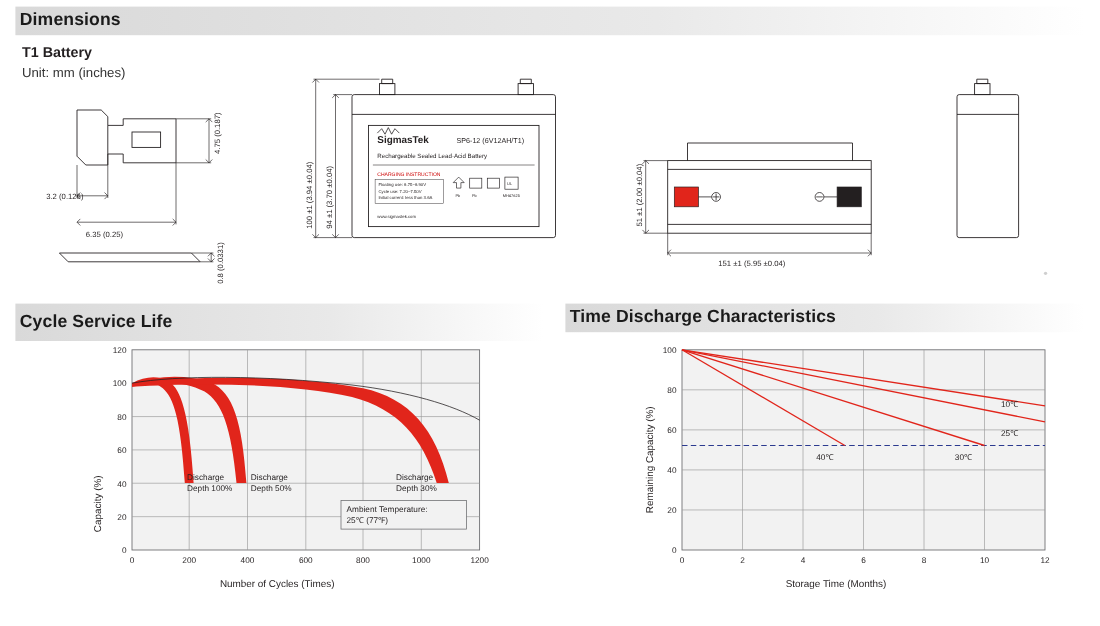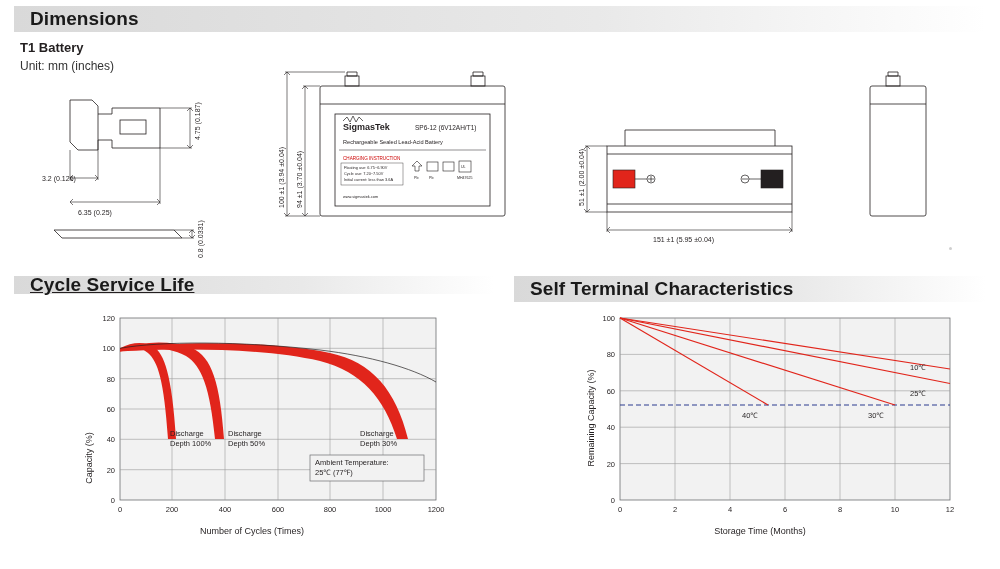--- a/index.html
+++ b/index.html
@@ -12,21 +12,21 @@
   }
   .page { position: relative; width: 1000px; height: 569px; }
 
   
   .sec-bar {
     position: absolute;
     background: linear-gradient(to right, #d9d9d9 0%, #e9e9e9 60%, #ffffff 100%);
     display: flex; align-items: center;
   }
   .sec-bar .title {
-    font-size: 19px; font-weight: bold; color: #1a1a1a; padding-left: 16px;
+    font-size: 16px; font-weight: bold; color: #1a1a1a; padding-left: 4px;
     letter-spacing: .1px;
   }
 
   
   #dims-bar { left: 14px; top: 6px; width: 972px; height: 26px; }
   #dims-sub { position: absolute; left: 20px; top: 40px; }
   #dims-sub .t1 { font-size: 13px; font-weight: bold; }
   #dims-sub .unit { font-size: 12px; color: #333; margin-top: 4px; }
 
   
@@ -35,21 +35,21 @@
 
   
   .lbl-brand { font-size: 9px; font-weight: bold; fill: #231f20; }
   .lbl-model { font-size: 6.5px; fill: #231f20; }
   .lbl-sub   { font-size: 5.6px; fill: #231f20; }
   .lbl-red   { font-size: 4.6px; fill: #cc0000; }
   .lbl-tiny  { font-size: 3.9px; fill: #231f20; }
   .lbl-tiny2 { font-size: 3.6px; fill: #231f20; }
 
   
-  #cycle-bar { left: 14px; top: 276px; width: 480px; height: 18px; text-decoration: underline; }
+  #cycle-bar { left: 14px; top: 276px; width: 480px; height: 34px; }
   #self-bar  { left: 514px; top: 276px; width: 472px; height: 26px; }
 
   
   .ax { font-size: 7.5px; fill: #231f20; font-family: "Liberation Sans", sans-serif; }
   .axlab { font-size: 9px; fill: #231f20; font-family: "Liberation Sans", sans-serif; }
   .annot { font-size: 7.5px; fill: #231f20; font-family: "Liberation Sans", sans-serif; }
   .tempann { font-size: 7.5px; fill: #231f20; font-family: "Liberation Sans", sans-serif; }
 
   .tiny-dot { position:absolute; width:3px;height:3px;background:#cfcfcf;border-radius:50%; }
 </style>
@@ -280,21 +280,21 @@
     <text class="annot" x="340" y="138">Depth 30%</text>
     <rect x="290" y="147" width="114" height="26" fill="#f2f2f2" stroke="#6d6e71" stroke-width="0.7"></rect>
     <text class="annot" x="295" y="157">Ambient Temperature:</text>
     <text class="annot" x="295" y="167">25℃ (77℉)</text>
 
     <text class="axlab" x="72" y="150" transform="rotate(-90 72 150)" text-anchor="middle">Capacity (%)</text>
     <text class="axlab" x="232" y="226" text-anchor="middle">Number of Cycles (Times)</text>
   </svg>
 
   <div class="sec-bar" id="self-bar">
-    <span class="title">Self Terminal Characteristics</span>
+    <span class="title">Time Discharge Characteristics</span>
   </div>
 
   <svg class="draw" style="left:520px; top:308px;" width="470" height="250" viewBox="0 0 470 250">
     <rect x="100" y="10" width="330" height="182" fill="#f2f2f2" stroke="#6d6e71" stroke-width="0.8"></rect>
     <g stroke="#9a9a9a" stroke-width="0.6">
       <line x1="155" y1="10" x2="155" y2="192"></line>
       <line x1="210" y1="10" x2="210" y2="192"></line>
       <line x1="265" y1="10" x2="265" y2="192"></line>
       <line x1="320" y1="10" x2="320" y2="192"></line>
       <line x1="375" y1="10" x2="375" y2="192"></line>

